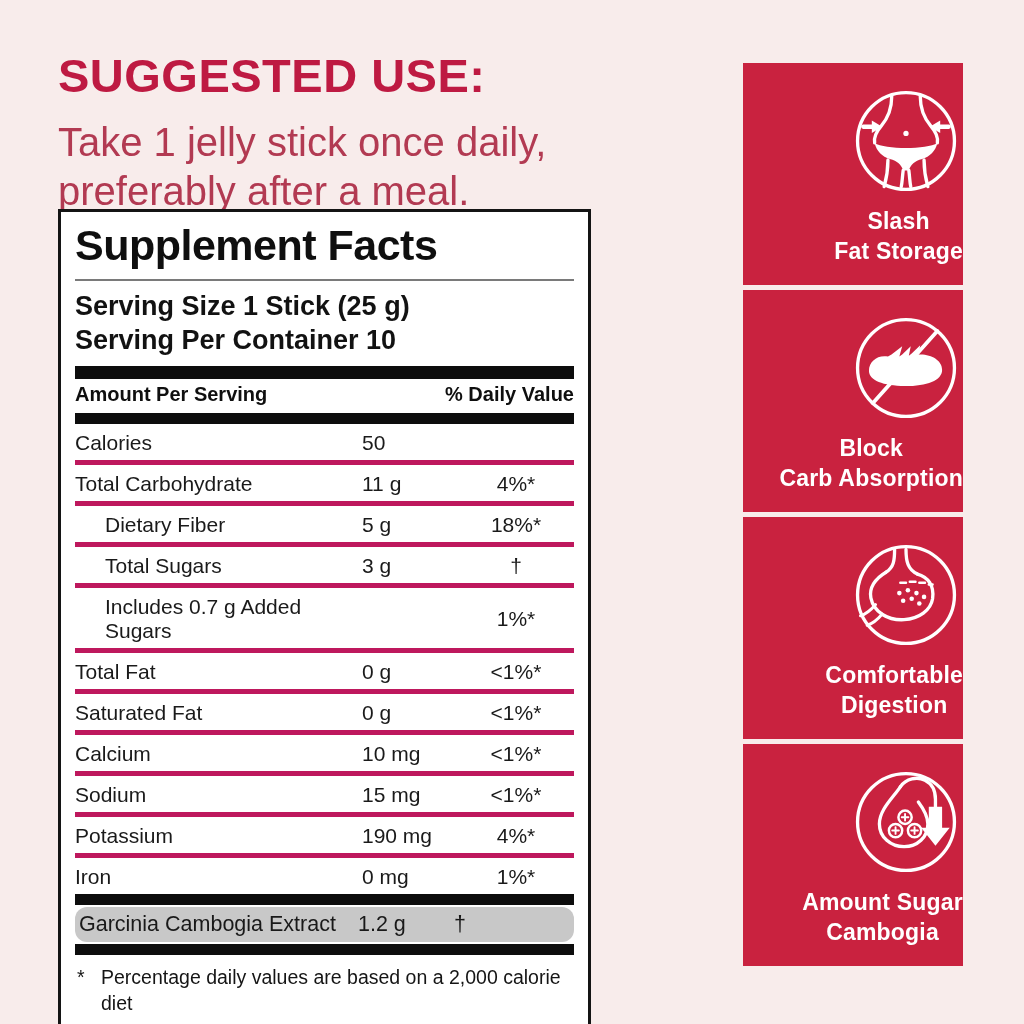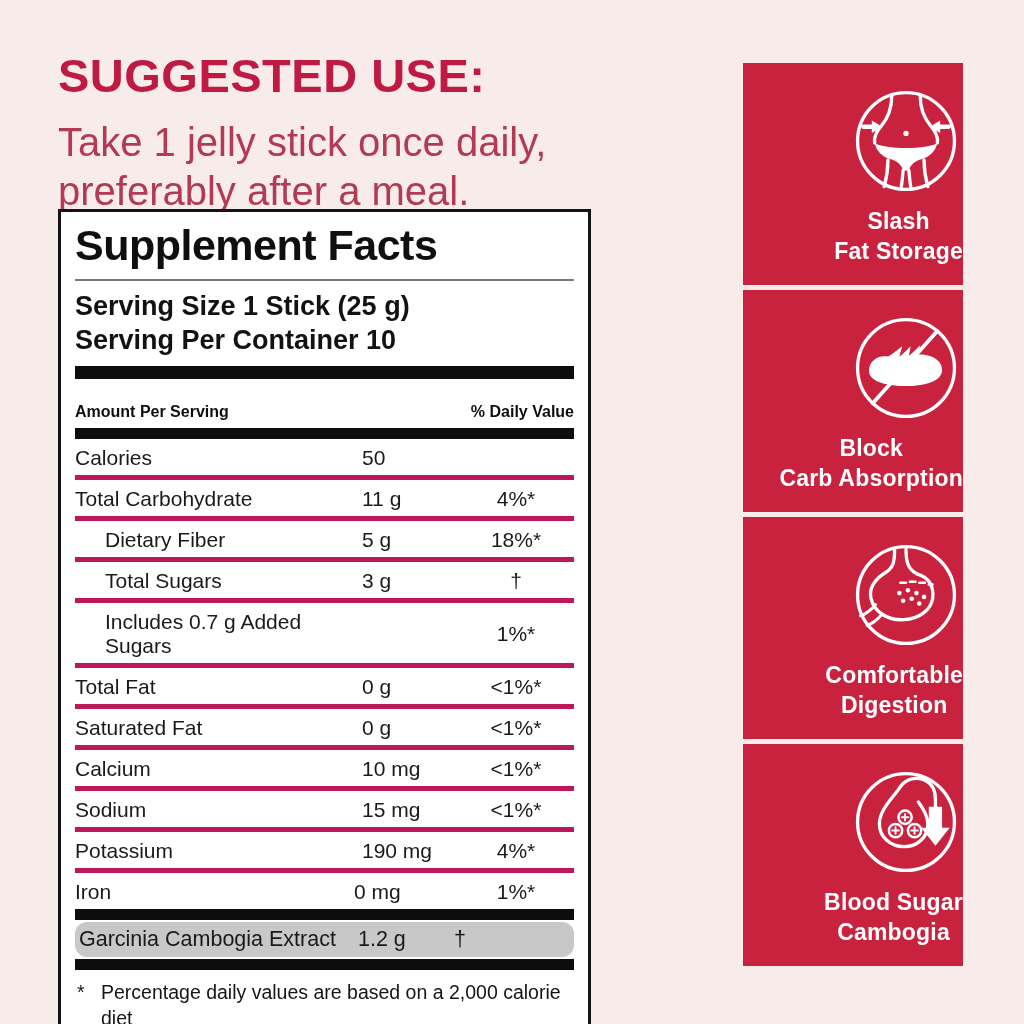--- a/index.html
+++ b/index.html
@@ -24,24 +24,24 @@
     position:absolute;left:58px;top:209px;width:533px;height:961px;
     background:#fff;border:3px solid #141414;padding:6px 14px 8px;overflow:hidden;
   }
   .sf-title{font-size:43px;font-weight:700;color:#0f0f0f;letter-spacing:-.5px;
     padding:3px 0 9px;border-bottom:2px solid #7a7a7a;}
   .sf-serving{padding-top:8px;font-size:27px;font-weight:700;line-height:1.26;color:#121212;}
   .bar{background:#0d0d0d;height:13px;}
   .bar.top{margin-top:9px;}
   .bar.mid{height:11px;}
   .sf-header{display:flex;justify-content:space-between;align-items:center;
-    font-size:16px;font-weight:700;color:#0f0f0f;padding:24px 0 7px;}
+    font-size:20px;font-weight:700;color:#0f0f0f;padding:4px 0 7px;}
   .row{display:grid;grid-template-columns:1fr 96px 116px;align-items:center;
     padding:7px 0 5px;border-bottom:5px solid #be185d;font-size:21px;color:#1a1a1a;}
-  .row.last{border-bottom:none;gap:8px;}
+  .row.last{border-bottom:none;}
   .row .amt{text-align:left;}
   .row .dv{text-align:center;}
   .row.indent .lbl{padding-left:30px;}
   .hl-row{display:grid;grid-template-columns:1fr 96px 116px;align-items:center;
     background:var(--hl);margin:2px 0;padding:5px 4px;font-size:21.5px;color:#191919;border-radius:12px;}
   .fn{display:flex;margin-top:10px;font-size:19.5px;line-height:1.32;color:#151515;}
   .fn-marker{width:26px;padding-left:2px;flex:none;}
 
   
   .cards{position:absolute;left:743px;top:63px;width:220px;
@@ -214,18 +214,18 @@
       <circle class="icon-stroke" cx="60" cy="60" r="51"></circle>
       <path class="icon-stroke" d="M54,23 C46,35 32,47 32,62 C32,76 44,86 58,86 C72,86 83,76 83,62 C83,54 79,47 73,39"></path>
       <path class="icon-stroke" d="M54,23 C60,14 72,12 80,16 C88,20 91,28 91,36 L91,44"></path>
       <path d="M84,44 L98,44 L98,66 L106,66 L91,85 L76,66 L84,66 Z" fill="#fff"></path>
       <circle class="icon-stroke" cx="59" cy="55" r="7" style="stroke-width:2.6"></circle>
       <circle class="icon-stroke" cx="49" cy="69" r="7" style="stroke-width:2.6"></circle>
       <circle class="icon-stroke" cx="69" cy="69" r="7" style="stroke-width:2.6"></circle>
       <path class="icon-stroke" d="M59,51.5 v7 M55.5,55 h7 M49,65.5 v7 M45.5,69 h7 M69,65.5 v7 M65.5,69 h7" style="stroke-width:2"></path>
     </svg>
     <div class="card-label">
-      <div>Blood Sugar</div>
+      <div>Amount Sugar</div>
       <div>Cambogia</div>
     </div>
   </div>
 
 </div>
 
 </body></html>

